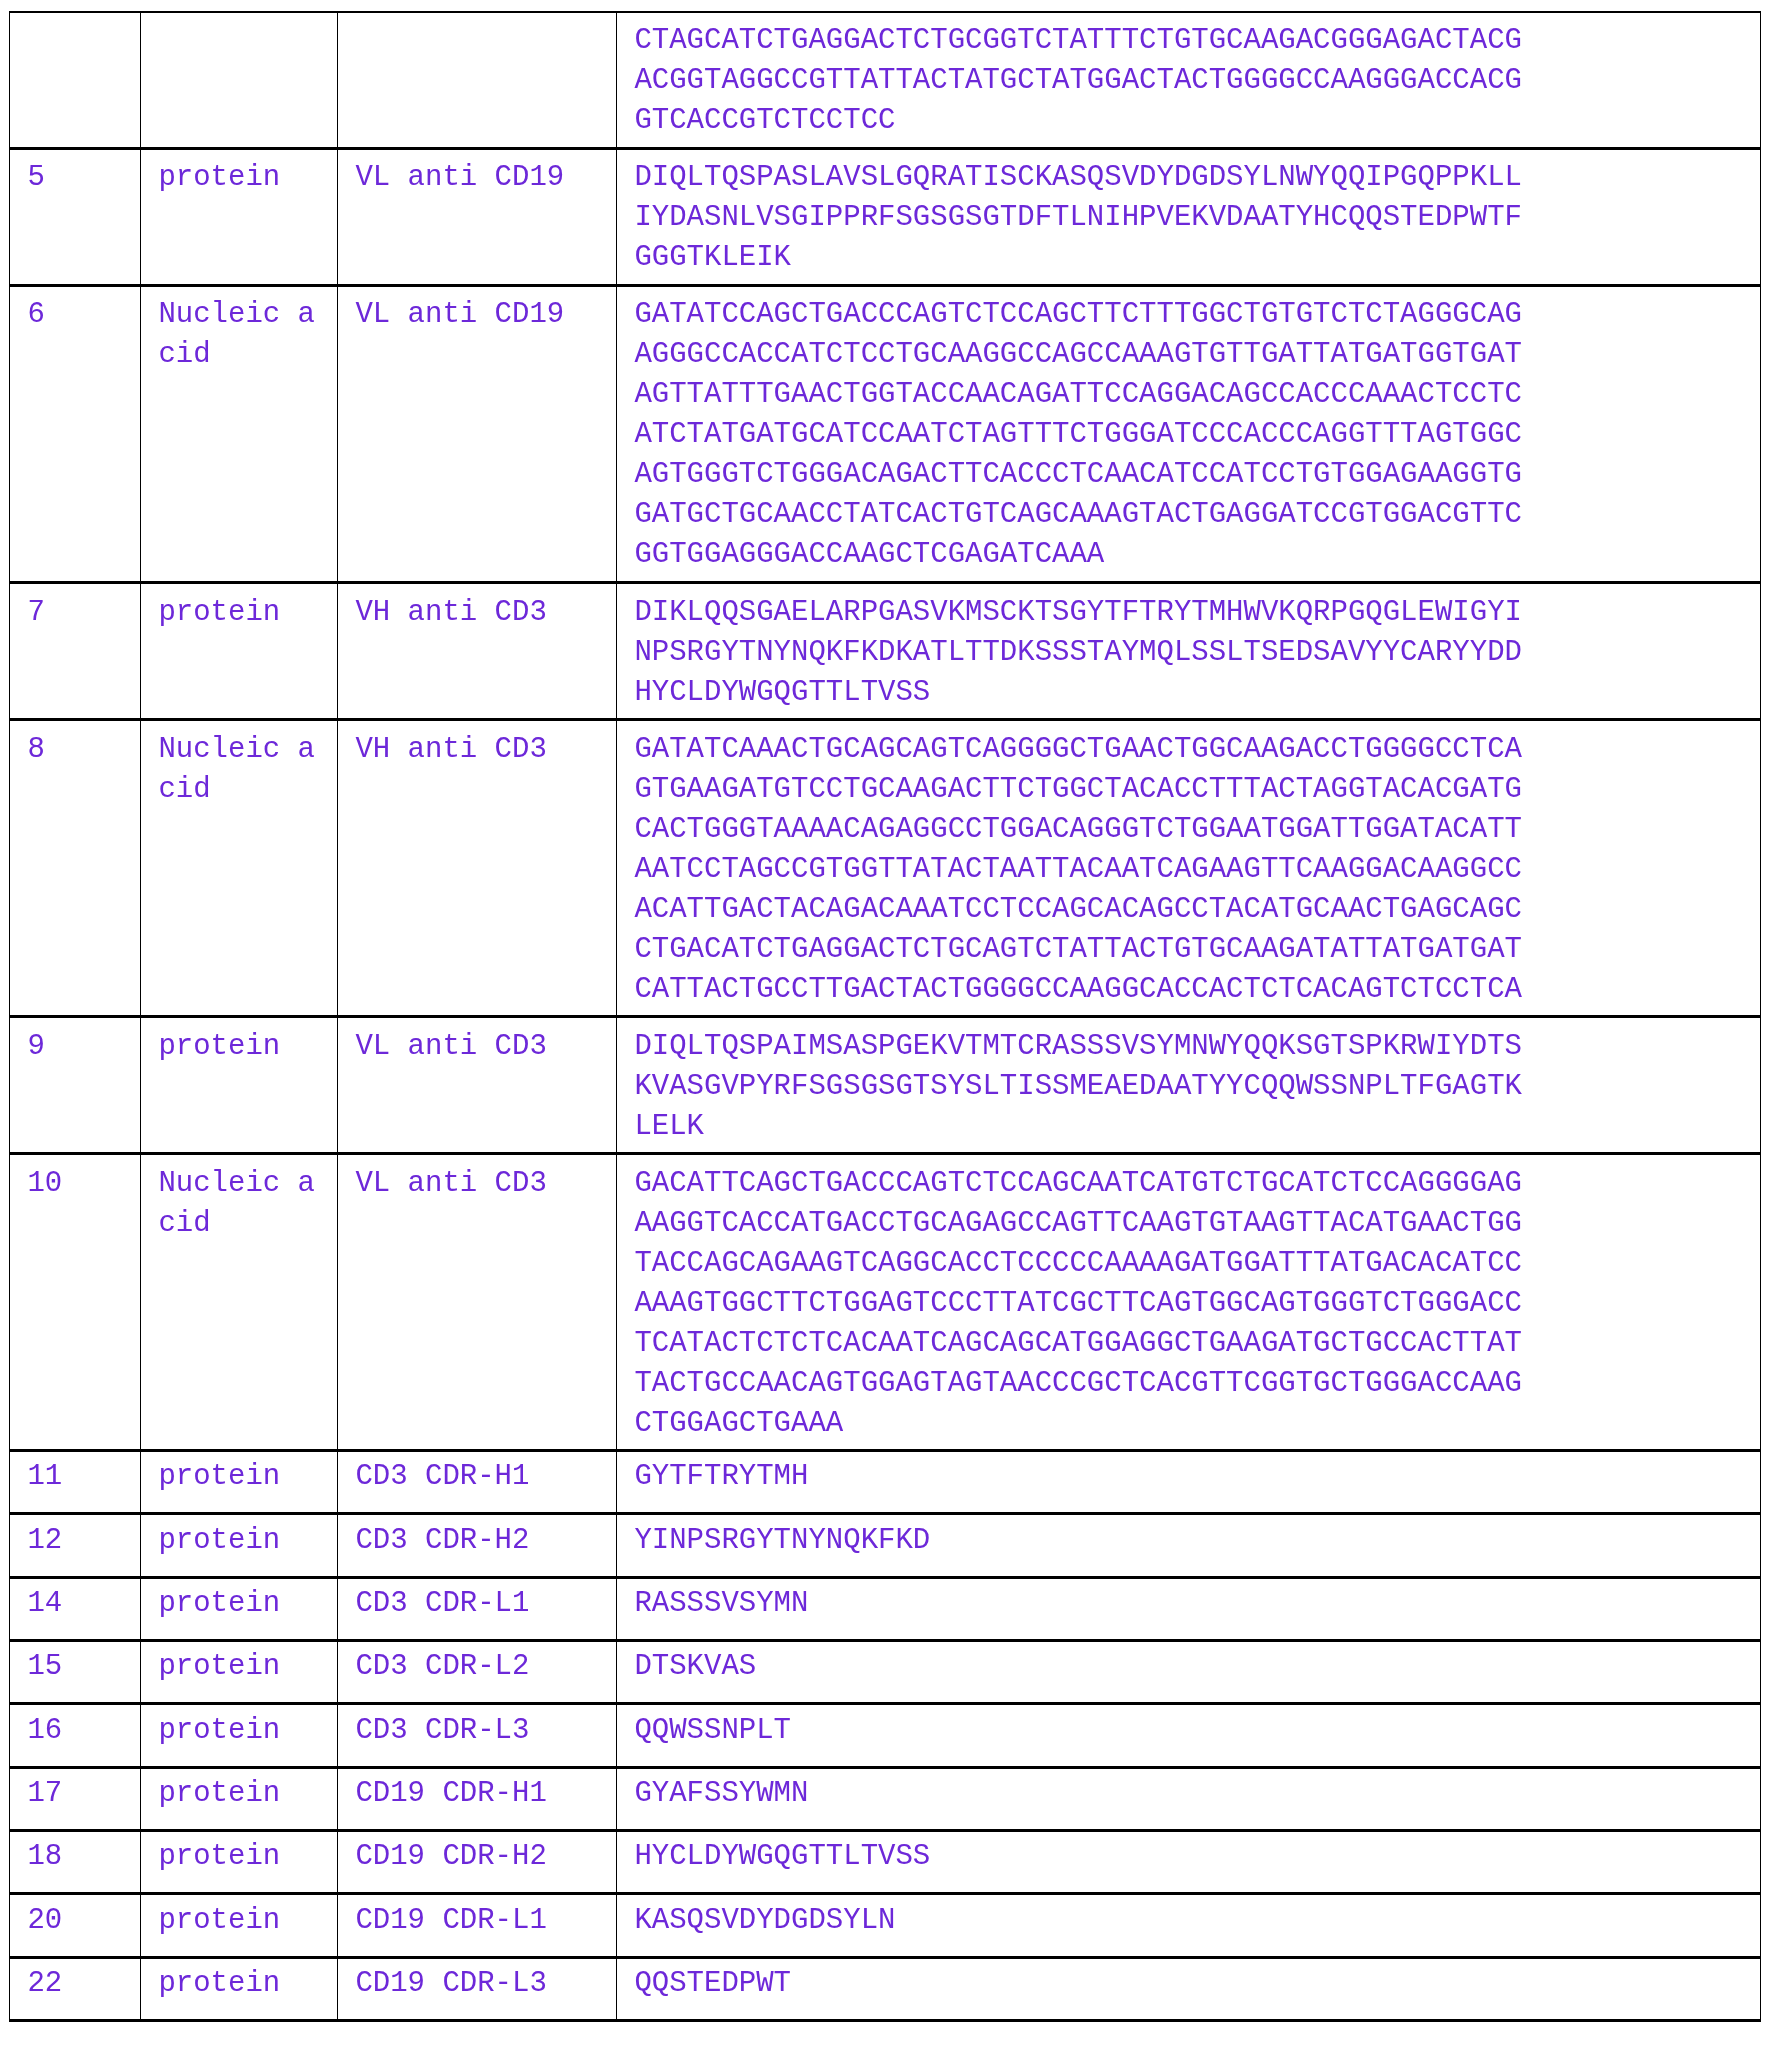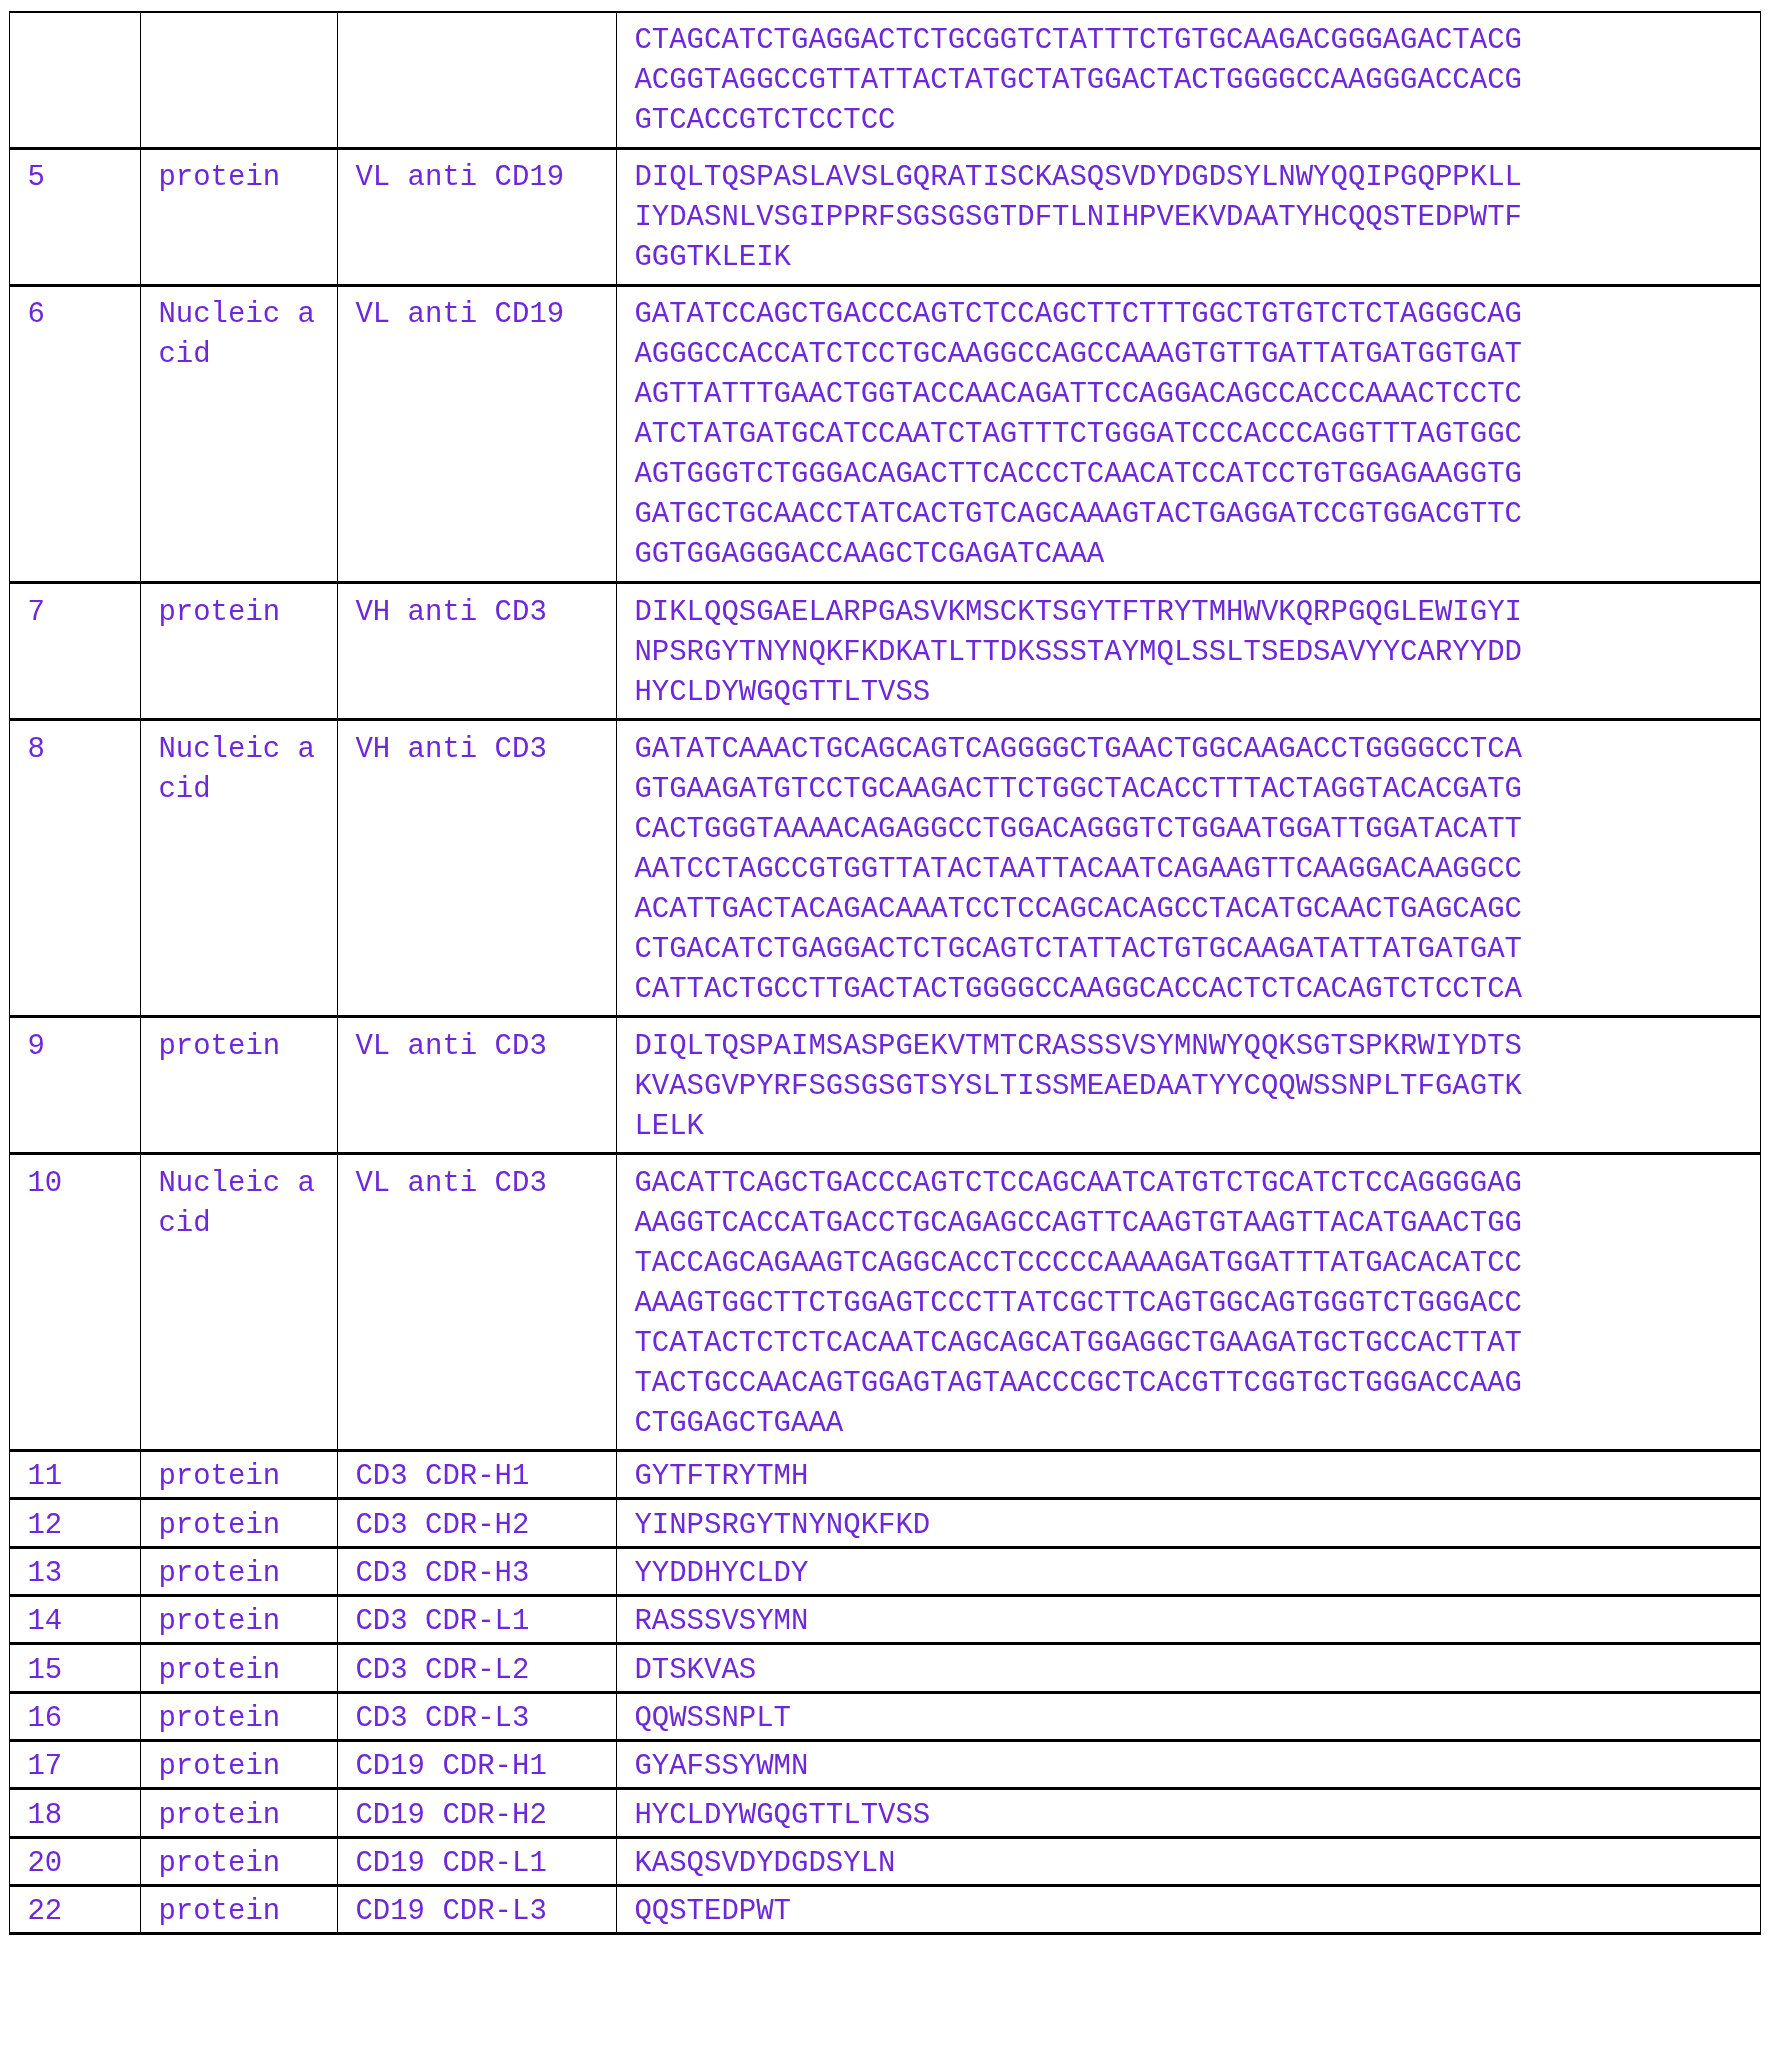--- a/index.html
+++ b/index.html
@@ -12,21 +12,21 @@
   }
   .tbl td {
     border-left: 1.8px solid #000; border-right: 1.8px solid #000;
     border-top: 3.5px solid #000; border-bottom: 3.5px solid #000;
     vertical-align: top; padding: 8.8px 16px 5.3px 17.6px;
     word-break: break-all; white-space: normal;
   }
   .tbl tr.first td { border-top: 2.6px solid #000; }
   .c1 { width: 131px; } .c2 { width: 197px; } .c3 { width: 279px; } .c4 { width: 1144px; }
   .seqline { display: block; white-space: nowrap; font-family: "Liberation Mono", monospace; letter-spacing: 0px; }
-  .short td { padding-top: 5.3px; padding-bottom: 0; }
+  .short td { padding-top: 5.3px; padding-bottom: 15px; }
 </style>
 </head>
 <body>
 
 <table class="tbl">
   <colgroup>
     <col class="c1">
       <col class="c2">
       <col class="c3">
       <col class="c4">
@@ -124,28 +124,20 @@
       </tr>
       <tr class="short">
         <td>12</td>
         <td>protein</td>
         <td>CD3 CDR-H2</td>
         <td>
           <span class="seqline">YINPSRGYTNYNQKFKD</span>
         </td>
       </tr>
       <tr class="short">
-        <td>13</td>
-        <td>protein</td>
-        <td>CD3 CDR-H3</td>
-        <td>
-          <span class="seqline">YYDDHYCLDY</span>
-        </td>
-      </tr>
-      <tr class="short">
         <td>14</td>
         <td>protein</td>
         <td>CD3 CDR-L1</td>
         <td>
           <span class="seqline">RASSSVSYMN</span>
         </td>
       </tr>
       <tr class="short">
         <td>15</td>
         <td>protein</td>

